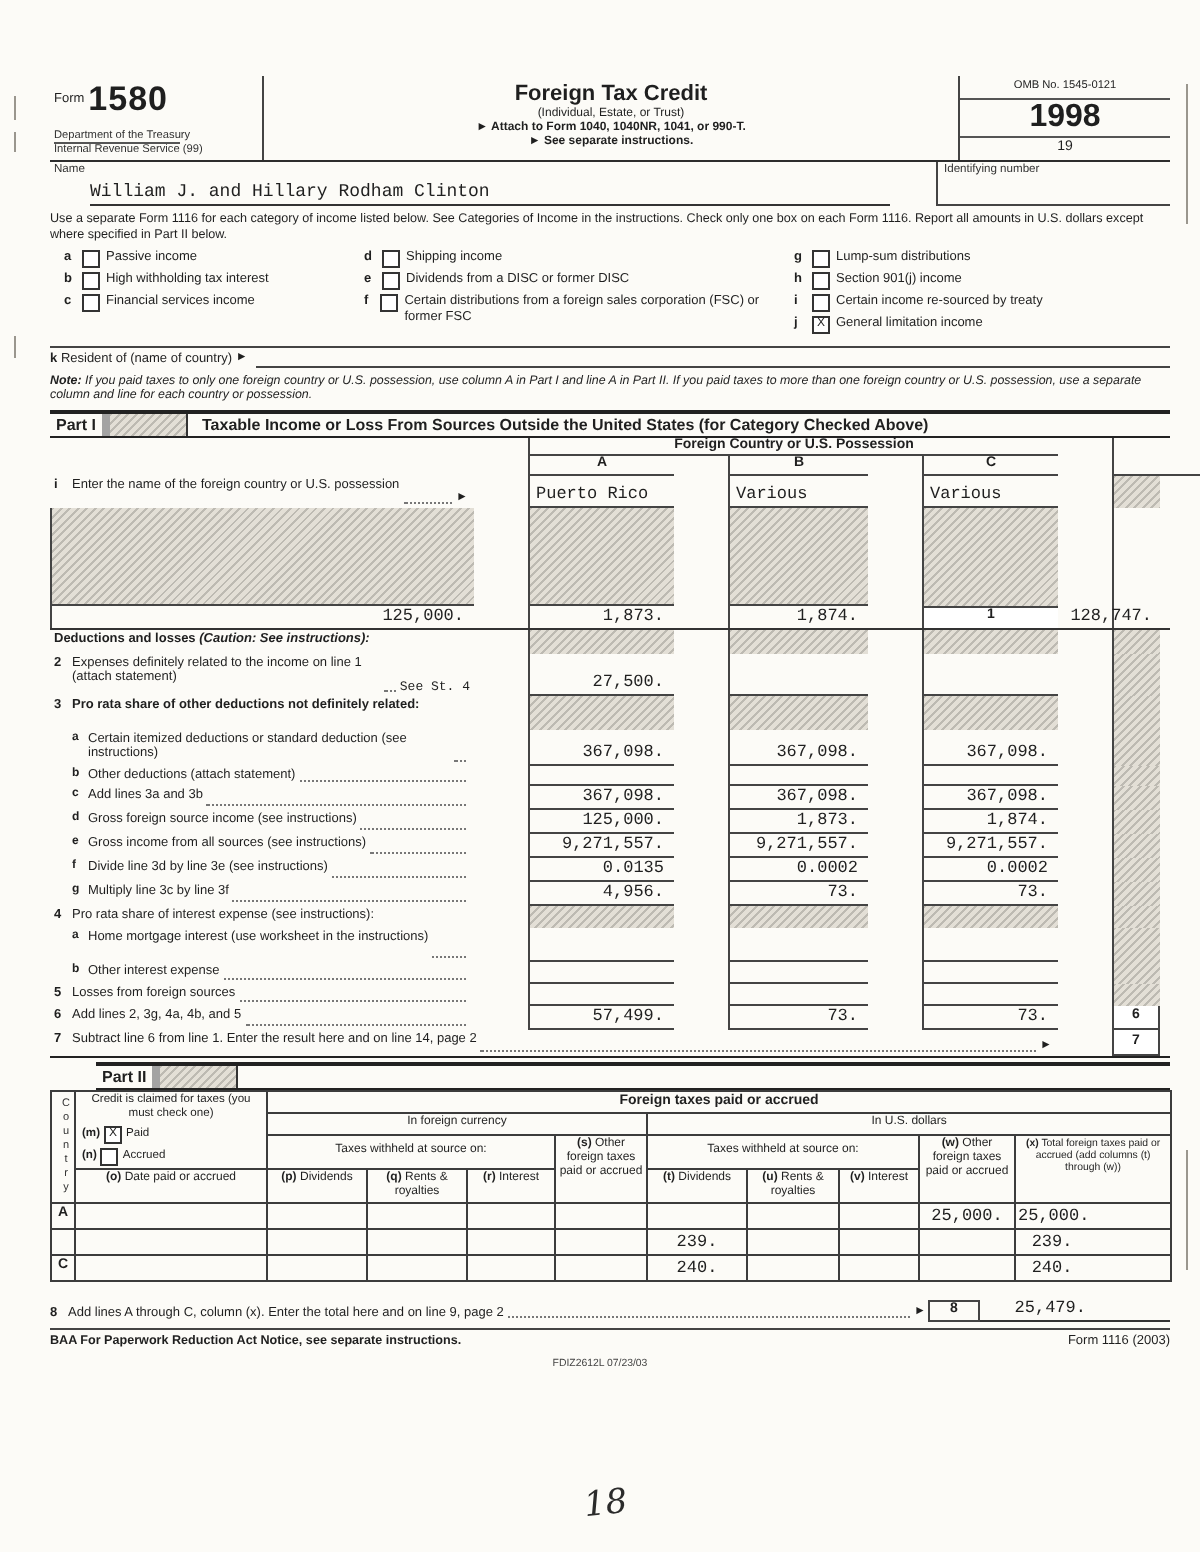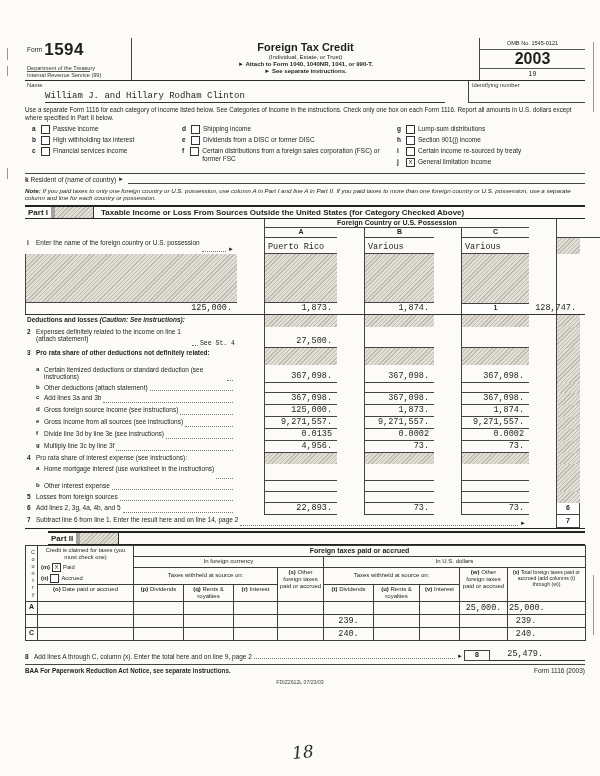--- a/index.html
+++ b/index.html
@@ -106,37 +106,37 @@
   <div class="artifact" style="left:7px;top:48px;width:1px;height:12px;"></div>
   <div class="artifact" style="left:7px;top:66px;width:1px;height:10px;"></div>
   <div class="artifact" style="left:7px;top:168px;width:1px;height:11px;"></div>
   <div class="artifact" style="left:593px;top:42px;width:1px;height:70px;"></div>
   <div class="artifact" style="left:593px;top:575px;width:1px;height:60px;"></div>
 
   <div class="hdr">
     <div class="hdr-left">
       <div class="formno">
         <span class="sm">Form</span>
-        <span class="big">1594</span>
+        <span class="big">1580</span>
       </div>
       <div class="agency">
         <span>Department of the Treasury</span><br>
         <span class="u">Internal Revenue Service</span>
         <span>(99)</span>
       </div>
     </div>
     <div class="hdr-center">
       <div class="title">Foreign Tax Credit</div>
       <div class="sub">(Individual, Estate, or Trust)</div>
       <div class="sub bold">► Attach to Form 1040, 1040NR, 1041, or 990-T.</div>
       <div class="sub bold">► See separate instructions.</div>
     </div>
     <div class="hdr-right">
       <div class="omb">OMB No. 1545-0121</div>
-      <div class="year">2003</div>
+      <div class="year">1998</div>
       <div class="seq">19</div>
     </div>
   </div>
 
   <div class="name-row">
     <div class="name-left">
       <div class="lab">Name</div>
       <div class="name-val mono">William J. and Hillary Rodham Clinton</div>
     </div>
     <div class="id-box">
@@ -453,21 +453,21 @@
       <div class="cell vline shade"></div>
       <div class="cell vline"></div>
     </div>
 
     <div class="trow" style="min-height:12px;">
       <div class="cell lblc">
         <span class="ln">6</span>
         <span class="ltext">Add lines 2, 3g, 4a, 4b, and 5</span>
         <span class="dots"></span>
       </div>
-      <div class="cell vline hb val">22,893.</div>
+      <div class="cell vline hb val">57,499.</div>
       <div class="cell vline hb val">73.</div>
       <div class="cell vline hb val">73.</div>
       <div class="cell numbox">6</div>
       <div class="cell totval hb">32,602.</div>
     </div>
 
     <div class="trow" style="min-height:13px;border-bottom:1.5px solid #222;">
       <div class="cell lblc" style="grid-column:1/5;">
         <span class="ln">7</span>
         <span class="ltext">Subtract line 6 from line 1. Enter the result here and on line 14, page 2</span>

